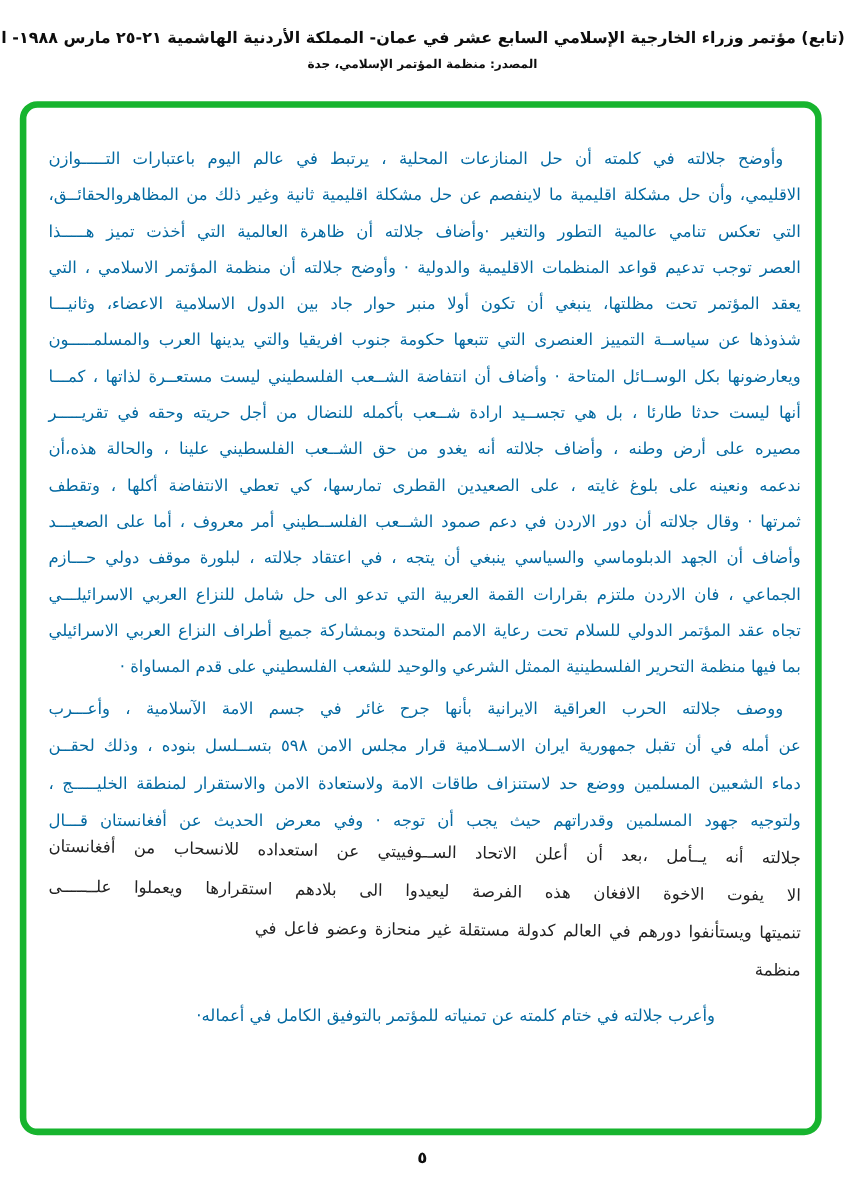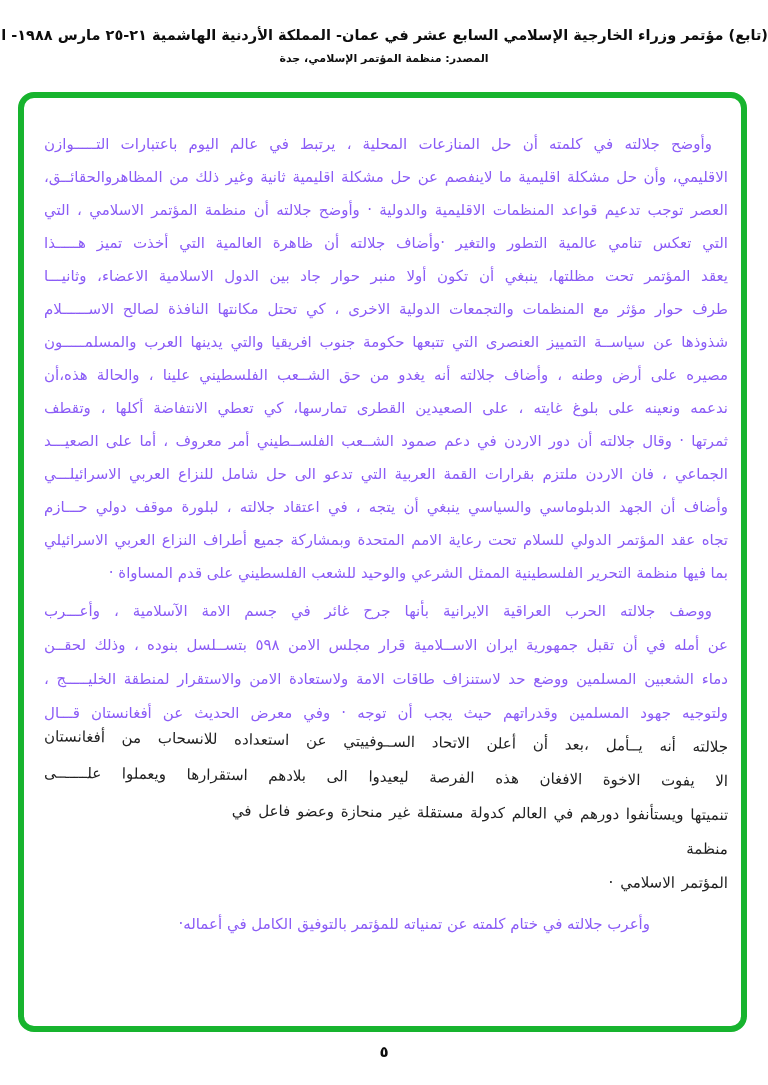--- a/index.html
+++ b/index.html
@@ -16,21 +16,21 @@
   .source-line{
     font-weight:bold;font-size:11px;margin-top:6px;color:#0d0d0d;
   }
   .doc-box{
     position:absolute;left:18px;top:92px;width:729px;height:940px;
     box-sizing:border-box;border:6px solid #17b42e;border-radius:16px;
     padding:30px 13px 0 20px;direction:rtl;
   }
   .para{direction:rtl;}
   .line{
-    font-size:15px;line-height:33px;color:#8b5cf6;
+    font-size:15px;line-height:33px;color:#0369a1;
     text-align:right;direction:rtl;
   }
   .j{text-align:justify;text-align-last:justify;}
   .ind{padding-right:16px;}
   .p2{margin-top:4px;}
   .p2 .line{line-height:34px;}
   .p3{margin-top:8px;}
   .tw{letter-spacing:0.8px;word-spacing:2px;color:#222;}
   .tw1{transform:rotate(0.9deg);transform-origin:right center;}
   .tw2{transform:rotate(0.7deg);transform-origin:right center;}
@@ -52,43 +52,43 @@
   <div class="header">
     <div class="header-title">(تابع) مؤتمر وزراء الخارجية الإسلامي السابع عشر في عمان- المملكة الأردنية الهاشمية ٢١-٢٥ مارس ١٩٨٨- البيان الختامي</div>
     <div class="source-line">المصدر: منظمة المؤتمر الإسلامي، جدة</div>
   </div>
 
   <div class="doc-box">
 
     <div class="para p1">
       <div class="line j ind">وأوضح جلالته في كلمته أن حل المنازعات المحلية ، يرتبط في عالم اليوم باعتبارات التـــــوازن</div>
       <div class="line j">الاقليمي، وأن حل مشكلة اقليمية ما لاينفصم عن حل مشكلة اقليمية ثانية وغير ذلك من المظاهروالحقائــق،</div>
+      <div class="line j">التي تعكس تنامي عالمية التطور والتغير ·وأضاف جلالته أن ظاهرة العالمية التي أخذت تميز هـــــذا</div>
       <div class="line j">العصر توجب تدعيم قواعد المنظمات الاقليمية والدولية · وأوضح جلالته أن منظمة المؤتمر الاسلامي ، التي</div>
-      <div class="line j">التي تعكس تنامي عالمية التطور والتغير ·وأضاف جلالته أن ظاهرة العالمية التي أخذت تميز هـــــذا</div>
       <div class="line j">يعقد المؤتمر تحت مظلتها، ينبغي أن تكون أولا منبر حوار جاد بين الدول الاسلامية الاعضاء، وثانيـــا</div>
-      <div class="line j">طرف حوار مؤثر مع المنظمات والتجمعات الدولية الاخرى ، كي تحتل مكانتها النافذة لصالح الاســــــلام</div>
       <div class="line j">شذوذها عن سياســة التمييز العنصرى التي تتبعها حكومة جنوب افريقيا والتي يدينها العرب والمسلمـــــون</div>
+      <div class="line j">ويعارضونها بكل الوســائل المتاحة · وأضاف أن انتفاضة الشــعب الفلسطيني ليست مستعــرة لذاتها ، كمـــا</div>
+      <div class="line j">أنها ليست حدثا طارئا ، بل هي تجســيد ارادة شــعب بأكمله للنضال من أجل حريته وحقه في تقريـــــر</div>
       <div class="line j">مصيره على أرض وطنه ، وأضاف جلالته أنه يغدو من حق الشــعب الفلسطيني علينا ، والحالة هذه،أن</div>
       <div class="line j">ندعمه ونعينه على بلوغ غايته ، على الصعيدين القطرى تمارسها، كي تعطي الانتفاضة أكلها ، وتقطف</div>
       <div class="line j">ثمرتها · وقال جلالته أن دور الاردن في دعم صمود الشــعب الفلســطيني أمر معروف ، أما على الصعيـــد</div>
+      <div class="line j">وأضاف أن الجهد الدبلوماسي والسياسي ينبغي أن يتجه ، في اعتقاد جلالته ، لبلورة موقف دولي حـــازم</div>
       <div class="line j">الجماعي ، فان الاردن ملتزم بقرارات القمة العربية التي تدعو الى حل شامل للنزاع العربي الاسرائيلـــي</div>
-      <div class="line j">وأضاف أن الجهد الدبلوماسي والسياسي ينبغي أن يتجه ، في اعتقاد جلالته ، لبلورة موقف دولي حـــازم</div>
       <div class="line j">تجاه عقد المؤتمر الدولي للسلام تحت رعاية الامم المتحدة وبمشاركة جميع أطراف النزاع العربي الاسرائيلي</div>
       <div class="line">بما فيها منظمة التحرير الفلسطينية الممثل الشرعي والوحيد للشعب الفلسطيني على قدم المساواة ·</div>
     </div>
 
     <div class="para p2">
       <div class="line j ind">ووصف جلالته الحرب العراقية الايرانية بأنها جرح غائر في جسم الامة الآسلامية ، وأعـــرب</div>
       <div class="line j">عن أمله في أن تقبل جمهورية ايران الاســلامية قرار مجلس الامن ٥٩٨ بتســلسل بنوده ، وذلك لحقــن</div>
       <div class="line j">دماء الشعبين المسلمين ووضع حد لاستنزاف طاقات الامة ولاستعادة الامن والاستقرار لمنطقة الخليـــــج ،</div>
       <div class="line j">ولتوجيه جهود المسلمين وقدراتهم حيث يجب أن توجه · وفي معرض الحديث عن أفغانستان قـــال</div>
       <div class="line j tw tw1">جلالته أنه يــأمل ،بعد أن أعلن الاتحاد الســوفييتي عن استعداده للانسحاب من أفغانستان</div>
       <div class="line j tw tw2">الا يفوت الاخوة الافغان هذه الفرصة ليعيدوا الى بلادهم استقرارها ويعملوا علـــــــى</div>
       <div class="line tw tw3 noj">تنميتها ويستأنفوا دورهم في العالم كدولة مستقلة غير منحازة وعضو فاعل في منظمة</div>
-      <div class="line tw tw4 short-right">المؤتمر الاسلامي ·</div>
     </div>
 
     <div class="para p3">
       <div class="line closing-line">وأعرب جلالته في ختام كلمته عن تمنياته للمؤتمر بالتوفيق الكامل في أعماله·</div>
     </div>
 
   </div>
 
   <div class="footer">
     <span class="page-number">٥</span>

